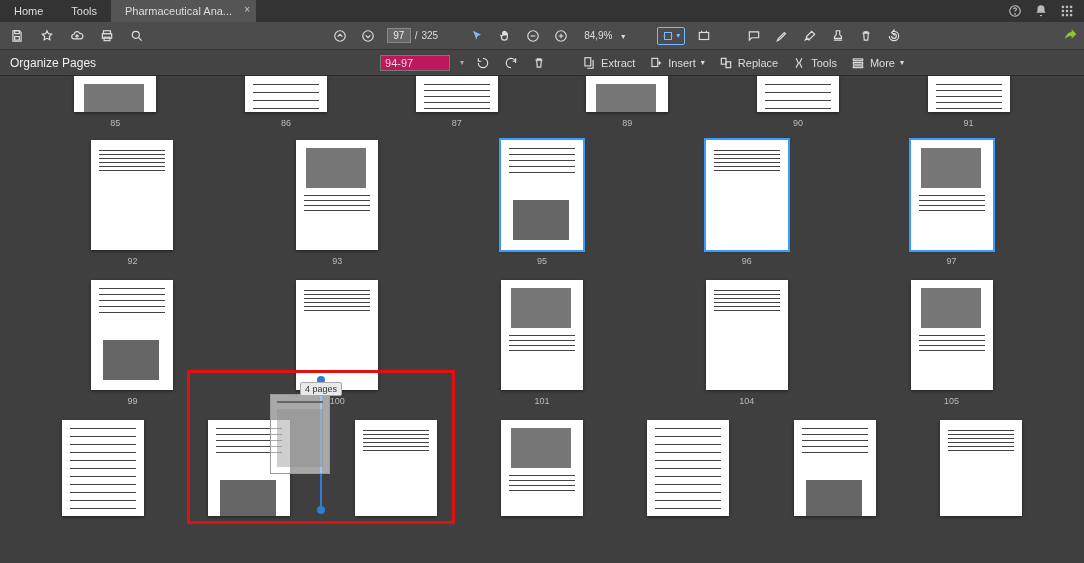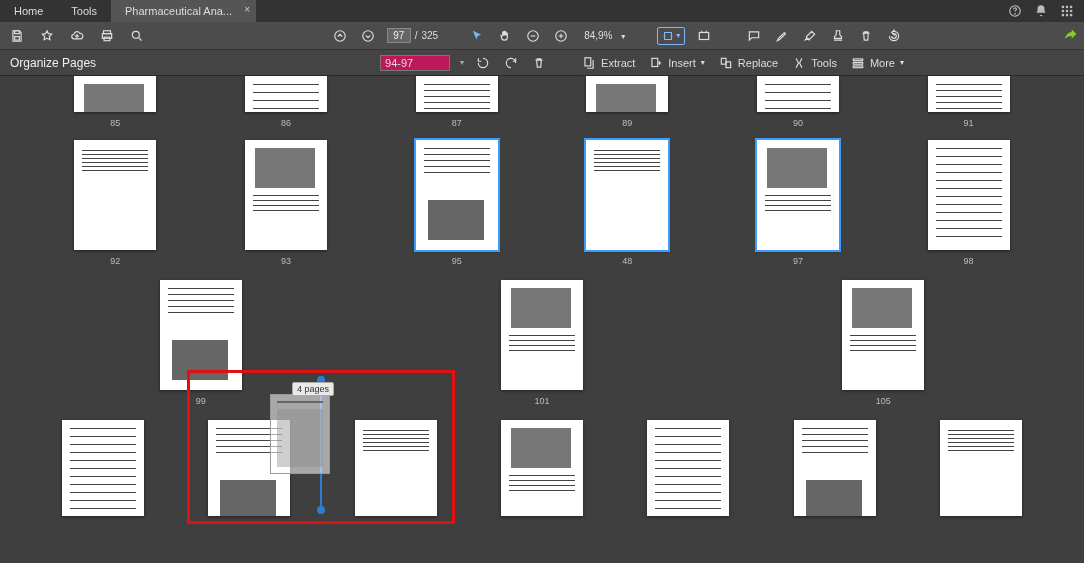--- a/index.html
+++ b/index.html
@@ -397,87 +397,136 @@
       <div class="thumb-cell selected">
         <div class="sel-wrap"></div>
         <div class="thumb h-full">
           <div class="fk fk-ln" style="left: 8px; right: 8px; top: 10px; height: 1px; background: rgb(68, 68, 68);"></div>
           <div class="fk fk-ln" style="left: 8px; right: 8px; top: 14px; height: 1px; background: rgb(68, 68, 68);"></div>
           <div class="fk fk-ln" style="left: 8px; right: 8px; top: 18px; height: 1px; background: rgb(68, 68, 68);"></div>
           <div class="fk fk-ln" style="left: 8px; right: 8px; top: 22px; height: 1px; background: rgb(68, 68, 68);"></div>
           <div class="fk fk-ln" style="left: 8px; right: 8px; top: 26px; height: 1px; background: rgb(68, 68, 68);"></div>
           <div class="fk fk-ln" style="left: 8px; right: 8px; top: 30px; height: 1px; background: rgb(68, 68, 68);"></div>
         </div>
-        <div class="pnum">48</div>
+        <div class="pnum">96</div>
       </div>
       <div class="thumb-cell selected">
         <div class="sel-wrap"></div>
         <div class="thumb h-full">
           <div class="fk" style="left: 10px; top: 8px; width: 60px; height: 40px; background: rgb(119, 119, 119);"></div>
           <div class="fk fk-ln" style="left: 8px; right: 8px; top: 55px; height: 1px; background: rgb(68, 68, 68);"></div>
           <div class="fk fk-ln" style="left: 8px; right: 8px; top: 60px; height: 1px; background: rgb(68, 68, 68);"></div>
           <div class="fk fk-ln" style="left: 8px; right: 8px; top: 65px; height: 1px; background: rgb(68, 68, 68);"></div>
           <div class="fk fk-ln" style="left: 8px; right: 8px; top: 70px; height: 1px; background: rgb(68, 68, 68);"></div>
         </div>
         <div class="pnum">97</div>
       </div>
-      <div class="thumb-cell">
-        <div class="thumb h-full">
+    </div>
+
+  <div class="thumb-row tall" id="row3">
+      <div class="thumb-cell">
+        <div class="thumb h-full">
+          <div class="fk" style="left: 12px; top: 60px; width: 56px; height: 40px; background: rgb(102, 102, 102);"></div>
+          <div class="fk fk-ln" style="left: 8px; right: 8px; top: 8px; height: 1px; background: rgb(68, 68, 68);"></div>
+          <div class="fk fk-ln" style="left: 8px; right: 8px; top: 14px; height: 1px; background: rgb(68, 68, 68);"></div>
+          <div class="fk fk-ln" style="left: 8px; right: 8px; top: 20px; height: 1px; background: rgb(68, 68, 68);"></div>
+          <div class="fk fk-ln" style="left: 8px; right: 8px; top: 26px; height: 1px; background: rgb(68, 68, 68);"></div>
+          <div class="fk fk-ln" style="left: 8px; right: 8px; top: 32px; height: 1px; background: rgb(68, 68, 68);"></div>
+        </div>
+        <div class="pnum">99</div>
+      </div>
+      <div class="thumb-cell">
+        <div class="thumb h-full">
+          <div class="fk fk-ln" style="left: 8px; right: 8px; top: 10px; height: 1px; background: rgb(68, 68, 68);"></div>
+          <div class="fk fk-ln" style="left: 8px; right: 8px; top: 14px; height: 1px; background: rgb(68, 68, 68);"></div>
+          <div class="fk fk-ln" style="left: 8px; right: 8px; top: 18px; height: 1px; background: rgb(68, 68, 68);"></div>
+          <div class="fk fk-ln" style="left: 8px; right: 8px; top: 22px; height: 1px; background: rgb(68, 68, 68);"></div>
+          <div class="fk fk-ln" style="left: 8px; right: 8px; top: 26px; height: 1px; background: rgb(68, 68, 68);"></div>
+          <div class="fk fk-ln" style="left: 8px; right: 8px; top: 30px; height: 1px; background: rgb(68, 68, 68);"></div>
+        </div>
+        <div class="pnum">100</div>
+      </div>
+      <div class="thumb-cell">
+        <div class="thumb h-full">
+          <div class="fk" style="left: 10px; top: 8px; width: 60px; height: 40px; background: rgb(119, 119, 119);"></div>
+          <div class="fk fk-ln" style="left: 8px; right: 8px; top: 55px; height: 1px; background: rgb(68, 68, 68);"></div>
+          <div class="fk fk-ln" style="left: 8px; right: 8px; top: 60px; height: 1px; background: rgb(68, 68, 68);"></div>
+          <div class="fk fk-ln" style="left: 8px; right: 8px; top: 65px; height: 1px; background: rgb(68, 68, 68);"></div>
+          <div class="fk fk-ln" style="left: 8px; right: 8px; top: 70px; height: 1px; background: rgb(68, 68, 68);"></div>
+        </div>
+        <div class="pnum">101</div>
+      </div>
+      <div class="thumb-cell">
+        <div class="thumb h-full">
+          <div class="fk fk-ln" style="left: 8px; right: 8px; top: 10px; height: 1px; background: rgb(68, 68, 68);"></div>
+          <div class="fk fk-ln" style="left: 8px; right: 8px; top: 14px; height: 1px; background: rgb(68, 68, 68);"></div>
+          <div class="fk fk-ln" style="left: 8px; right: 8px; top: 18px; height: 1px; background: rgb(68, 68, 68);"></div>
+          <div class="fk fk-ln" style="left: 8px; right: 8px; top: 22px; height: 1px; background: rgb(68, 68, 68);"></div>
+          <div class="fk fk-ln" style="left: 8px; right: 8px; top: 26px; height: 1px; background: rgb(68, 68, 68);"></div>
+          <div class="fk fk-ln" style="left: 8px; right: 8px; top: 30px; height: 1px; background: rgb(68, 68, 68);"></div>
+        </div>
+        <div class="pnum">104</div>
+      </div>
+      <div class="thumb-cell">
+        <div class="thumb h-full">
+          <div class="fk" style="left: 10px; top: 8px; width: 60px; height: 40px; background: rgb(119, 119, 119);"></div>
+          <div class="fk fk-ln" style="left: 8px; right: 8px; top: 55px; height: 1px; background: rgb(68, 68, 68);"></div>
+          <div class="fk fk-ln" style="left: 8px; right: 8px; top: 60px; height: 1px; background: rgb(68, 68, 68);"></div>
+          <div class="fk fk-ln" style="left: 8px; right: 8px; top: 65px; height: 1px; background: rgb(68, 68, 68);"></div>
+          <div class="fk fk-ln" style="left: 8px; right: 8px; top: 70px; height: 1px; background: rgb(68, 68, 68);"></div>
+        </div>
+        <div class="pnum">105</div>
+      </div>
+    </div>
+
+  <div class="thumb-row partial-bottom" id="row4">
+      <div class="thumb-cell">
+        <div class="thumb h-cut">
           <div class="fk fk-ln" style="left: 8px; right: 8px; top: 8px; height: 1px; background: rgb(68, 68, 68);"></div>
           <div class="fk fk-ln" style="left: 8px; right: 8px; top: 16px; height: 1px; background: rgb(68, 68, 68);"></div>
           <div class="fk fk-ln" style="left: 8px; right: 8px; top: 24px; height: 1px; background: rgb(68, 68, 68);"></div>
           <div class="fk fk-ln" style="left: 8px; right: 8px; top: 32px; height: 1px; background: rgb(68, 68, 68);"></div>
           <div class="fk fk-ln" style="left: 8px; right: 8px; top: 40px; height: 1px; background: rgb(68, 68, 68);"></div>
           <div class="fk fk-ln" style="left: 8px; right: 8px; top: 48px; height: 1px; background: rgb(68, 68, 68);"></div>
           <div class="fk fk-ln" style="left: 8px; right: 8px; top: 56px; height: 1px; background: rgb(68, 68, 68);"></div>
           <div class="fk fk-ln" style="left: 8px; right: 8px; top: 64px; height: 1px; background: rgb(68, 68, 68);"></div>
           <div class="fk fk-ln" style="left: 8px; right: 8px; top: 72px; height: 1px; background: rgb(68, 68, 68);"></div>
           <div class="fk fk-ln" style="left: 8px; right: 8px; top: 80px; height: 1px; background: rgb(68, 68, 68);"></div>
           <div class="fk fk-ln" style="left: 8px; right: 8px; top: 88px; height: 1px; background: rgb(68, 68, 68);"></div>
-          <div class="fk fk-ln" style="left: 8px; right: 8px; top: 96px; height: 1px; background: rgb(68, 68, 68);"></div>
-        </div>
-        <div class="pnum">98</div>
-      </div>
-    </div>
-
-  <div class="thumb-row tall" id="row3">
-      <div class="thumb-cell">
-        <div class="thumb h-full">
+        </div>
+      </div>
+      <div class="thumb-cell">
+        <div class="thumb h-cut">
           <div class="fk" style="left: 12px; top: 60px; width: 56px; height: 40px; background: rgb(102, 102, 102);"></div>
           <div class="fk fk-ln" style="left: 8px; right: 8px; top: 8px; height: 1px; background: rgb(68, 68, 68);"></div>
           <div class="fk fk-ln" style="left: 8px; right: 8px; top: 14px; height: 1px; background: rgb(68, 68, 68);"></div>
           <div class="fk fk-ln" style="left: 8px; right: 8px; top: 20px; height: 1px; background: rgb(68, 68, 68);"></div>
           <div class="fk fk-ln" style="left: 8px; right: 8px; top: 26px; height: 1px; background: rgb(68, 68, 68);"></div>
           <div class="fk fk-ln" style="left: 8px; right: 8px; top: 32px; height: 1px; background: rgb(68, 68, 68);"></div>
         </div>
-        <div class="pnum">99</div>
-      </div>
-      <div class="thumb-cell">
-        <div class="thumb h-full">
+      </div>
+      <div class="thumb-cell">
+        <div class="thumb h-cut">
+          <div class="fk fk-ln" style="left: 8px; right: 8px; top: 10px; height: 1px; background: rgb(68, 68, 68);"></div>
+          <div class="fk fk-ln" style="left: 8px; right: 8px; top: 14px; height: 1px; background: rgb(68, 68, 68);"></div>
+          <div class="fk fk-ln" style="left: 8px; right: 8px; top: 18px; height: 1px; background: rgb(68, 68, 68);"></div>
+          <div class="fk fk-ln" style="left: 8px; right: 8px; top: 22px; height: 1px; background: rgb(68, 68, 68);"></div>
+          <div class="fk fk-ln" style="left: 8px; right: 8px; top: 26px; height: 1px; background: rgb(68, 68, 68);"></div>
+          <div class="fk fk-ln" style="left: 8px; right: 8px; top: 30px; height: 1px; background: rgb(68, 68, 68);"></div>
+        </div>
+      </div>
+      <div class="thumb-cell">
+        <div class="thumb h-cut">
           <div class="fk" style="left: 10px; top: 8px; width: 60px; height: 40px; background: rgb(119, 119, 119);"></div>
           <div class="fk fk-ln" style="left: 8px; right: 8px; top: 55px; height: 1px; background: rgb(68, 68, 68);"></div>
           <div class="fk fk-ln" style="left: 8px; right: 8px; top: 60px; height: 1px; background: rgb(68, 68, 68);"></div>
           <div class="fk fk-ln" style="left: 8px; right: 8px; top: 65px; height: 1px; background: rgb(68, 68, 68);"></div>
           <div class="fk fk-ln" style="left: 8px; right: 8px; top: 70px; height: 1px; background: rgb(68, 68, 68);"></div>
         </div>
-        <div class="pnum">101</div>
-      </div>
-      <div class="thumb-cell">
-        <div class="thumb h-full">
-          <div class="fk" style="left: 10px; top: 8px; width: 60px; height: 40px; background: rgb(119, 119, 119);"></div>
-          <div class="fk fk-ln" style="left: 8px; right: 8px; top: 55px; height: 1px; background: rgb(68, 68, 68);"></div>
-          <div class="fk fk-ln" style="left: 8px; right: 8px; top: 60px; height: 1px; background: rgb(68, 68, 68);"></div>
-          <div class="fk fk-ln" style="left: 8px; right: 8px; top: 65px; height: 1px; background: rgb(68, 68, 68);"></div>
-          <div class="fk fk-ln" style="left: 8px; right: 8px; top: 70px; height: 1px; background: rgb(68, 68, 68);"></div>
-        </div>
-        <div class="pnum">105</div>
-      </div>
-    </div>
-
-  <div class="thumb-row partial-bottom" id="row4">
+      </div>
       <div class="thumb-cell">
         <div class="thumb h-cut">
           <div class="fk fk-ln" style="left: 8px; right: 8px; top: 8px; height: 1px; background: rgb(68, 68, 68);"></div>
           <div class="fk fk-ln" style="left: 8px; right: 8px; top: 16px; height: 1px; background: rgb(68, 68, 68);"></div>
           <div class="fk fk-ln" style="left: 8px; right: 8px; top: 24px; height: 1px; background: rgb(68, 68, 68);"></div>
           <div class="fk fk-ln" style="left: 8px; right: 8px; top: 32px; height: 1px; background: rgb(68, 68, 68);"></div>
           <div class="fk fk-ln" style="left: 8px; right: 8px; top: 40px; height: 1px; background: rgb(68, 68, 68);"></div>
           <div class="fk fk-ln" style="left: 8px; right: 8px; top: 48px; height: 1px; background: rgb(68, 68, 68);"></div>
           <div class="fk fk-ln" style="left: 8px; right: 8px; top: 56px; height: 1px; background: rgb(68, 68, 68);"></div>
           <div class="fk fk-ln" style="left: 8px; right: 8px; top: 64px; height: 1px; background: rgb(68, 68, 68);"></div>
@@ -499,67 +548,23 @@
       <div class="thumb-cell">
         <div class="thumb h-cut">
           <div class="fk fk-ln" style="left: 8px; right: 8px; top: 10px; height: 1px; background: rgb(68, 68, 68);"></div>
           <div class="fk fk-ln" style="left: 8px; right: 8px; top: 14px; height: 1px; background: rgb(68, 68, 68);"></div>
           <div class="fk fk-ln" style="left: 8px; right: 8px; top: 18px; height: 1px; background: rgb(68, 68, 68);"></div>
           <div class="fk fk-ln" style="left: 8px; right: 8px; top: 22px; height: 1px; background: rgb(68, 68, 68);"></div>
           <div class="fk fk-ln" style="left: 8px; right: 8px; top: 26px; height: 1px; background: rgb(68, 68, 68);"></div>
           <div class="fk fk-ln" style="left: 8px; right: 8px; top: 30px; height: 1px; background: rgb(68, 68, 68);"></div>
         </div>
       </div>
-      <div class="thumb-cell">
-        <div class="thumb h-cut">
-          <div class="fk" style="left: 10px; top: 8px; width: 60px; height: 40px; background: rgb(119, 119, 119);"></div>
-          <div class="fk fk-ln" style="left: 8px; right: 8px; top: 55px; height: 1px; background: rgb(68, 68, 68);"></div>
-          <div class="fk fk-ln" style="left: 8px; right: 8px; top: 60px; height: 1px; background: rgb(68, 68, 68);"></div>
-          <div class="fk fk-ln" style="left: 8px; right: 8px; top: 65px; height: 1px; background: rgb(68, 68, 68);"></div>
-          <div class="fk fk-ln" style="left: 8px; right: 8px; top: 70px; height: 1px; background: rgb(68, 68, 68);"></div>
-        </div>
-      </div>
-      <div class="thumb-cell">
-        <div class="thumb h-cut">
-          <div class="fk fk-ln" style="left: 8px; right: 8px; top: 8px; height: 1px; background: rgb(68, 68, 68);"></div>
-          <div class="fk fk-ln" style="left: 8px; right: 8px; top: 16px; height: 1px; background: rgb(68, 68, 68);"></div>
-          <div class="fk fk-ln" style="left: 8px; right: 8px; top: 24px; height: 1px; background: rgb(68, 68, 68);"></div>
-          <div class="fk fk-ln" style="left: 8px; right: 8px; top: 32px; height: 1px; background: rgb(68, 68, 68);"></div>
-          <div class="fk fk-ln" style="left: 8px; right: 8px; top: 40px; height: 1px; background: rgb(68, 68, 68);"></div>
-          <div class="fk fk-ln" style="left: 8px; right: 8px; top: 48px; height: 1px; background: rgb(68, 68, 68);"></div>
-          <div class="fk fk-ln" style="left: 8px; right: 8px; top: 56px; height: 1px; background: rgb(68, 68, 68);"></div>
-          <div class="fk fk-ln" style="left: 8px; right: 8px; top: 64px; height: 1px; background: rgb(68, 68, 68);"></div>
-          <div class="fk fk-ln" style="left: 8px; right: 8px; top: 72px; height: 1px; background: rgb(68, 68, 68);"></div>
-          <div class="fk fk-ln" style="left: 8px; right: 8px; top: 80px; height: 1px; background: rgb(68, 68, 68);"></div>
-          <div class="fk fk-ln" style="left: 8px; right: 8px; top: 88px; height: 1px; background: rgb(68, 68, 68);"></div>
-        </div>
-      </div>
-      <div class="thumb-cell">
-        <div class="thumb h-cut">
-          <div class="fk" style="left: 12px; top: 60px; width: 56px; height: 40px; background: rgb(102, 102, 102);"></div>
-          <div class="fk fk-ln" style="left: 8px; right: 8px; top: 8px; height: 1px; background: rgb(68, 68, 68);"></div>
-          <div class="fk fk-ln" style="left: 8px; right: 8px; top: 14px; height: 1px; background: rgb(68, 68, 68);"></div>
-          <div class="fk fk-ln" style="left: 8px; right: 8px; top: 20px; height: 1px; background: rgb(68, 68, 68);"></div>
-          <div class="fk fk-ln" style="left: 8px; right: 8px; top: 26px; height: 1px; background: rgb(68, 68, 68);"></div>
-          <div class="fk fk-ln" style="left: 8px; right: 8px; top: 32px; height: 1px; background: rgb(68, 68, 68);"></div>
-        </div>
-      </div>
-      <div class="thumb-cell">
-        <div class="thumb h-cut">
-          <div class="fk fk-ln" style="left: 8px; right: 8px; top: 10px; height: 1px; background: rgb(68, 68, 68);"></div>
-          <div class="fk fk-ln" style="left: 8px; right: 8px; top: 14px; height: 1px; background: rgb(68, 68, 68);"></div>
-          <div class="fk fk-ln" style="left: 8px; right: 8px; top: 18px; height: 1px; background: rgb(68, 68, 68);"></div>
-          <div class="fk fk-ln" style="left: 8px; right: 8px; top: 22px; height: 1px; background: rgb(68, 68, 68);"></div>
-          <div class="fk fk-ln" style="left: 8px; right: 8px; top: 26px; height: 1px; background: rgb(68, 68, 68);"></div>
-          <div class="fk fk-ln" style="left: 8px; right: 8px; top: 30px; height: 1px; background: rgb(68, 68, 68);"></div>
-        </div>
-      </div>
     </div>
 
   <div class="drag-box" style="left:187px; top:294px; width:268px; height:154px;"></div>
   <div class="insert-line" style="left:320px; top:304px; height:130px;"></div>
-  <div class="drag-label" style="left:292px; top:306px;">4 pages</div>
+  <div class="drag-label" style="left:300px; top:306px;">4 pages</div>
   <div class="ghost" style="left:270px; top:318px;">
     <div style="position:absolute;left:6px;top:6px;right:6px;height:2px;background:#666"></div>
     <div style="position:absolute;left:6px;top:14px;right:6px;bottom:6px;background:#888;opacity:.4"></div>
   </div>
 
 </div>
 
 </body></html>

